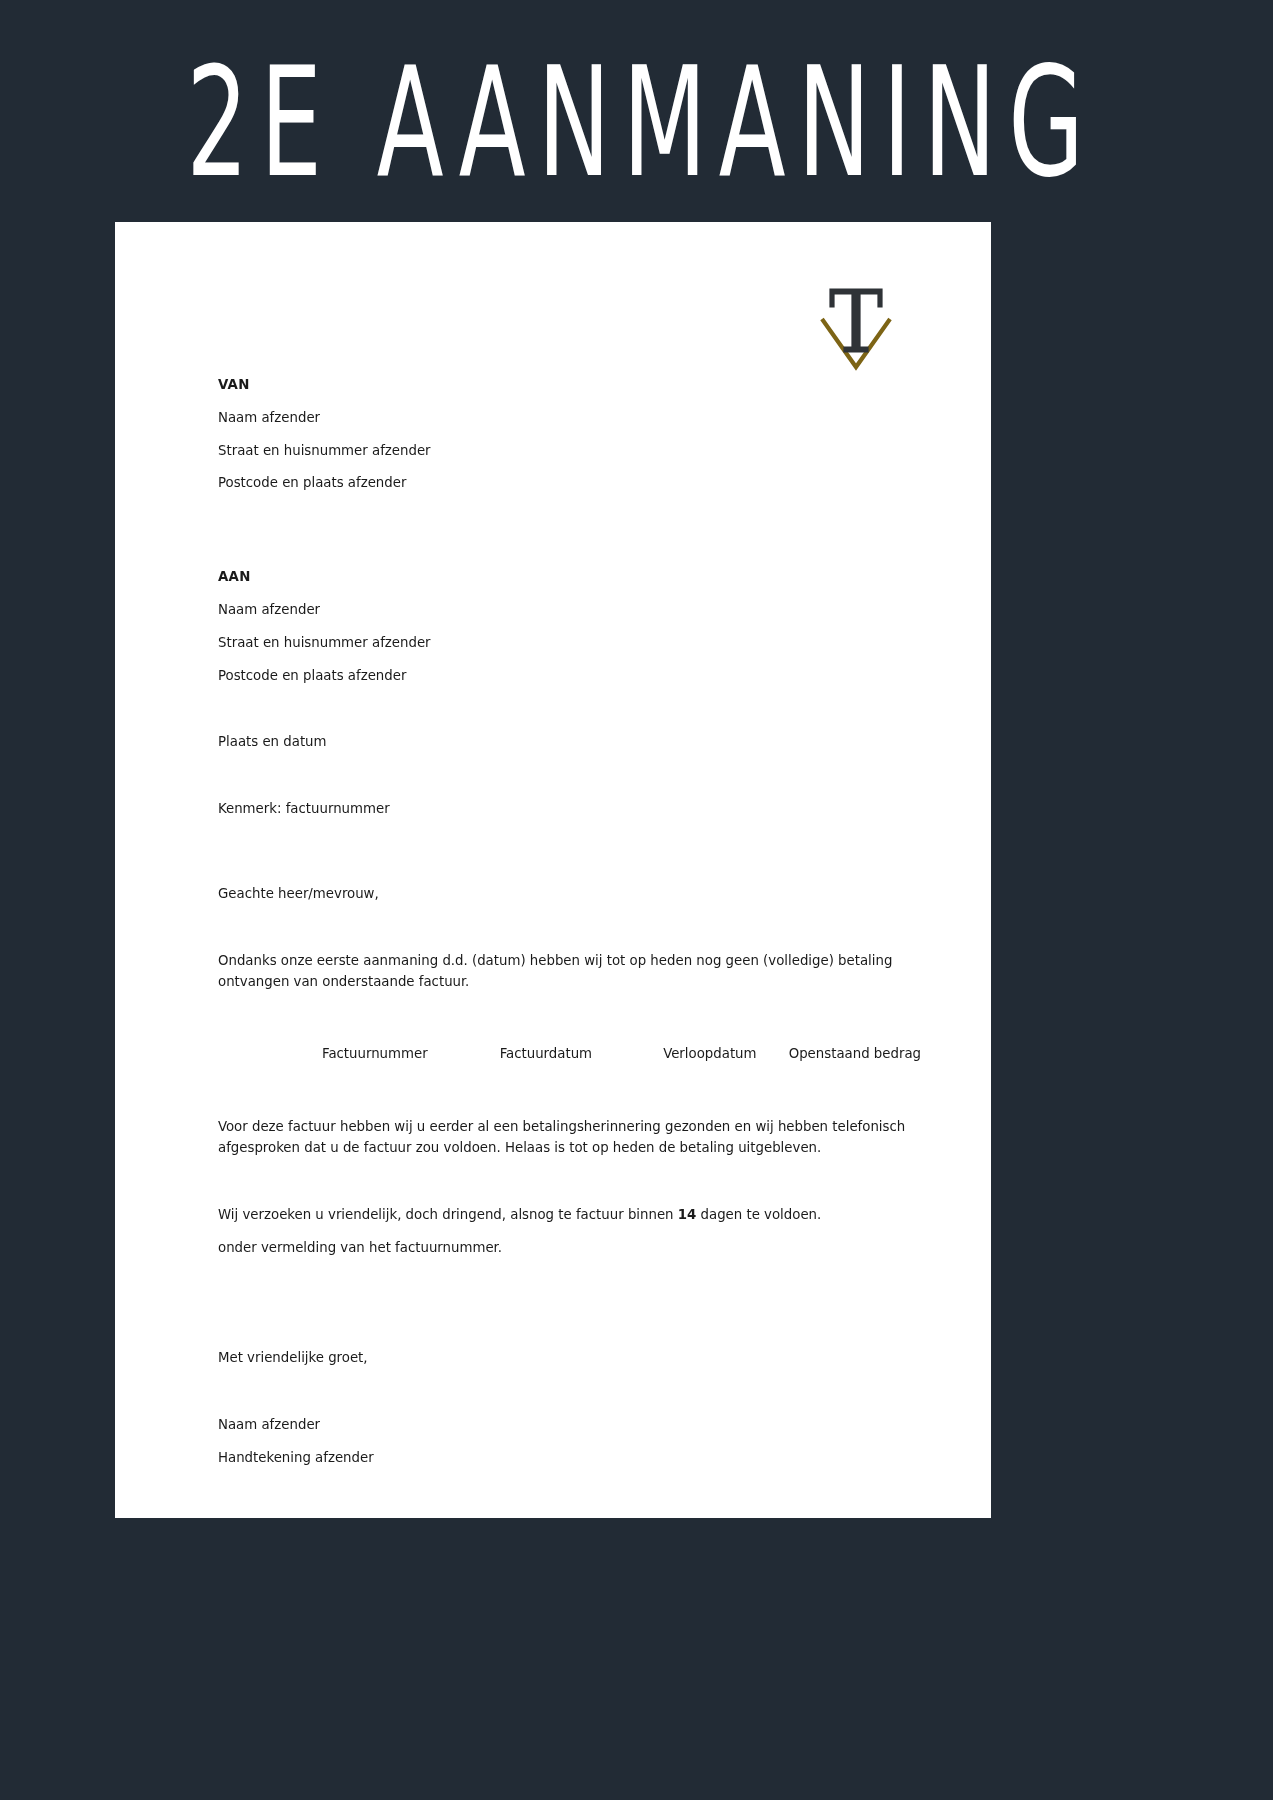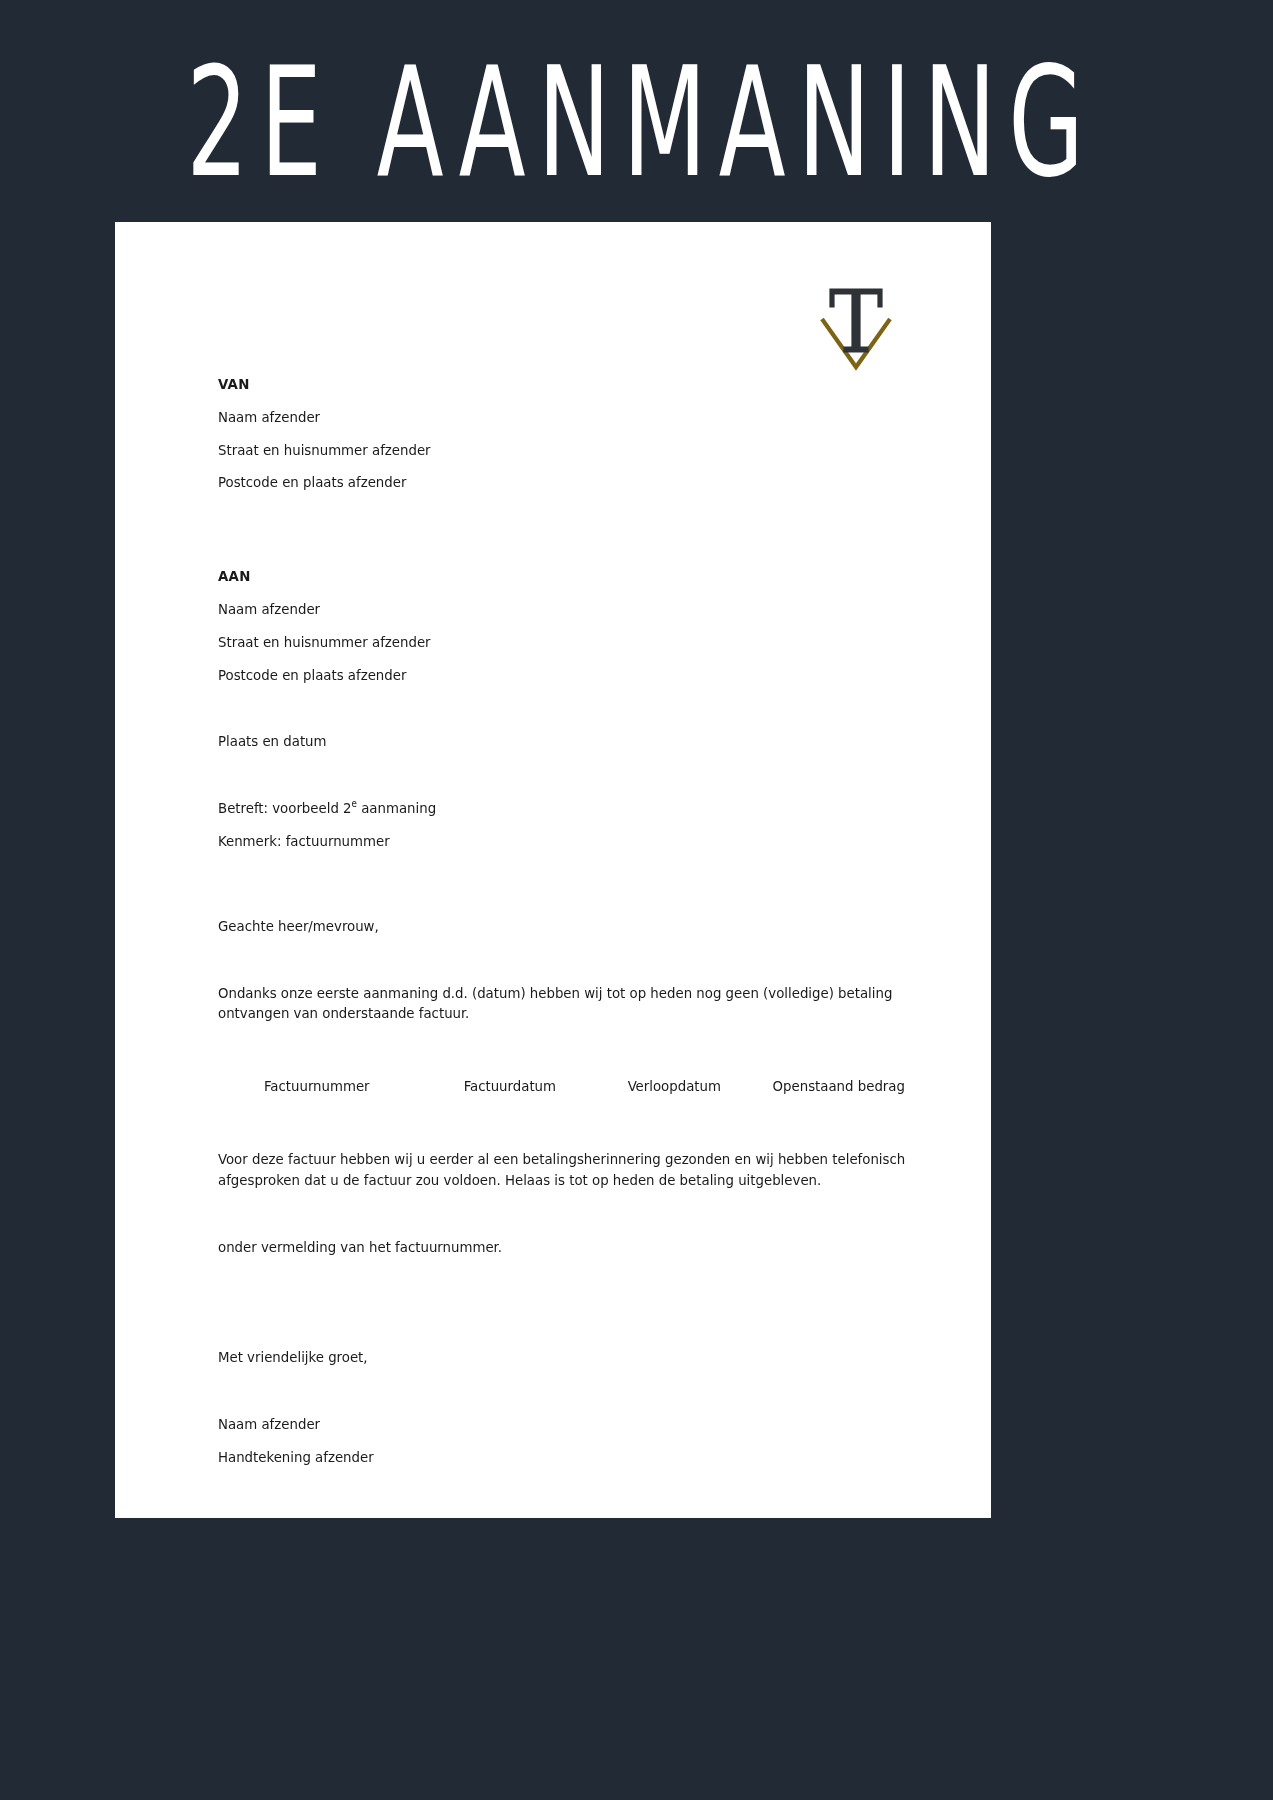--- a/index.html
+++ b/index.html
@@ -85,21 +85,21 @@
   .gap-md { height: 22px; }
   .gap-xxl { height: 40px; }
 
   
   .invoice-table {
     width: 100%;
     border-collapse: collapse;
     table-layout: fixed;
   }
   .invoice-table th {
-    text-align: center;
+    text-align: right;
     font-weight: 400;
     font-size: 14.8px;
     padding: 0;
     color: #1a1a1a;
   }
   .col-a { width: 31%; }
   .col-b { width: 23%; margin-top: 36px; }
   .col-c { width: 23%; }
   .col-d { width: 23%; }
 
@@ -145,21 +145,20 @@
       <p>Straat en huisnummer afzender</p>
       <p>Postcode en plaats afzender</p>
     </div>
 
     <div class="gap-md"></div>
 
     <p>Plaats en datum</p>
 
     <div class="gap-md"></div>
 
-    <p><span>Betreft: voorbeeld 2</span><sup>e</sup><span> aanmaning</span></p>
     <p>Kenmerk: factuurnummer</p>
 
     <div class="gap-xxl"></div>
 
     <p>Geachte heer/mevrouw,</p>
 
     <div class="gap-md"></div>
 
     <p>Ondanks onze eerste aanmaning d.d. (datum) hebben wij tot op heden nog geen (volledige) betaling ontvangen van onderstaande factuur.</p>
 
@@ -176,20 +175,21 @@
       </thead>
       <tbody></tbody>
     </table>
 
     <div class="gap-xxl"></div>
 
     <p>Voor deze factuur hebben wij u eerder al een betalingsherinnering gezonden en wij hebben telefonisch afgesproken dat u de factuur zou voldoen. Helaas is tot op heden de betaling uitgebleven.</p>
 
     <div class="gap-md"></div>
 
+    <p><span>Wij verzoeken u vriendelijk, doch dringend, alsnog te factuur binnen </span><span class="strong">14</span><span> dagen te voldoen.</span></p>
     <p>onder vermelding van het factuurnummer.</p>
 
     <div class="gap-md"></div>
 
 
     <div class="gap-md"></div>
 
 
     <div class="gap-md"></div>
 

